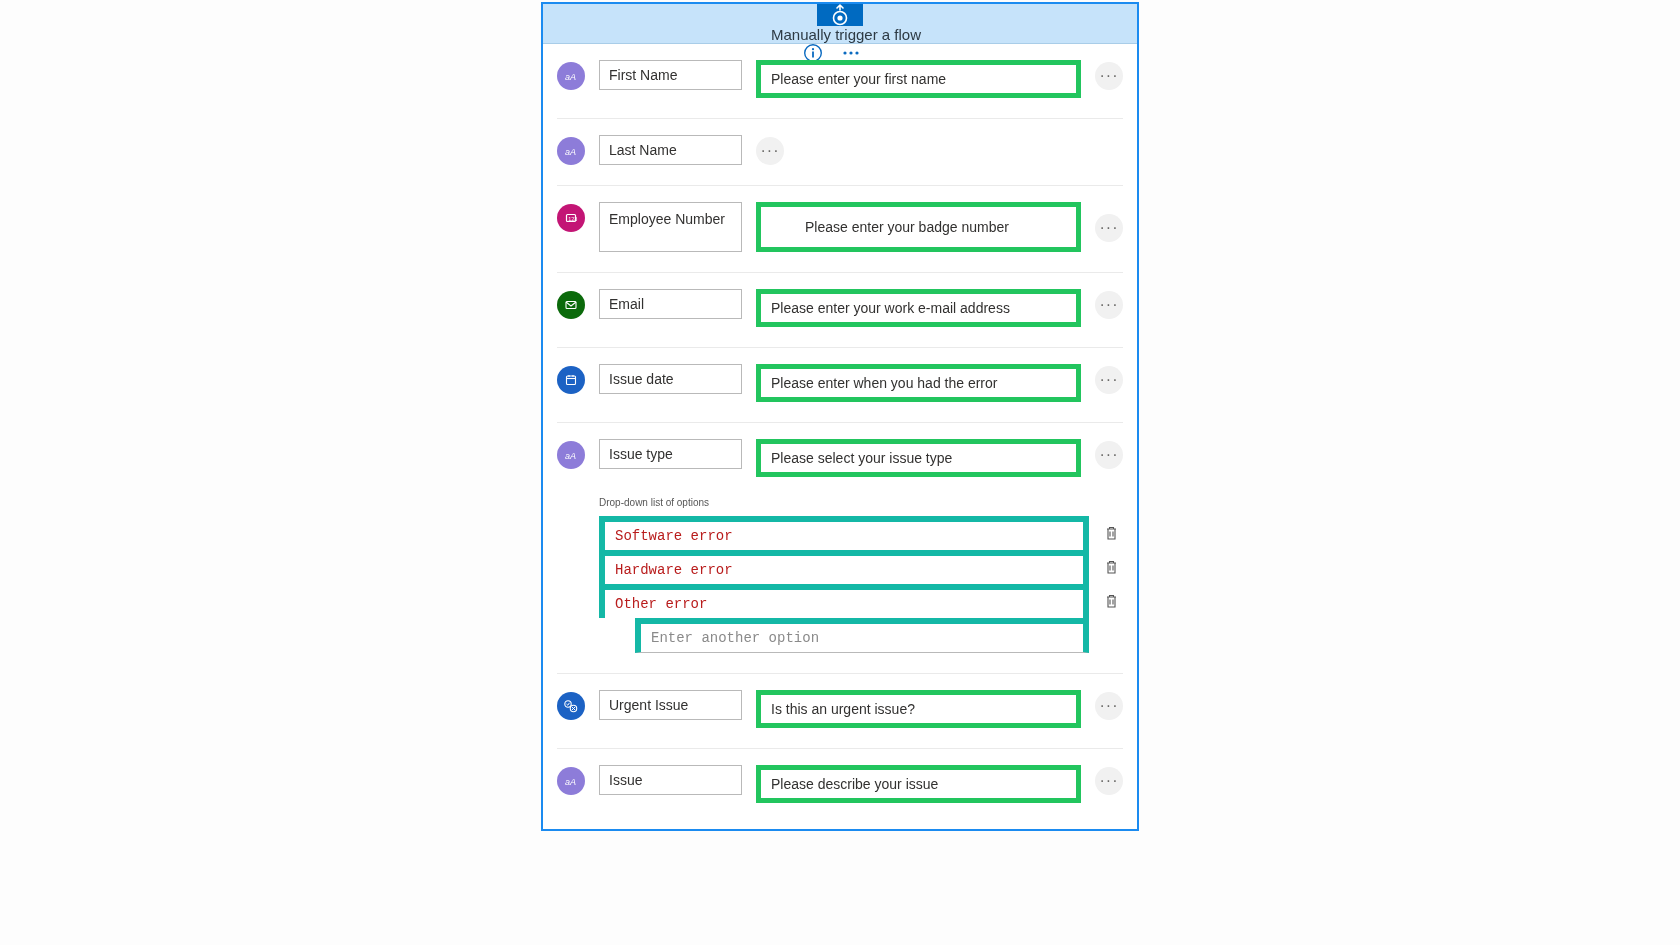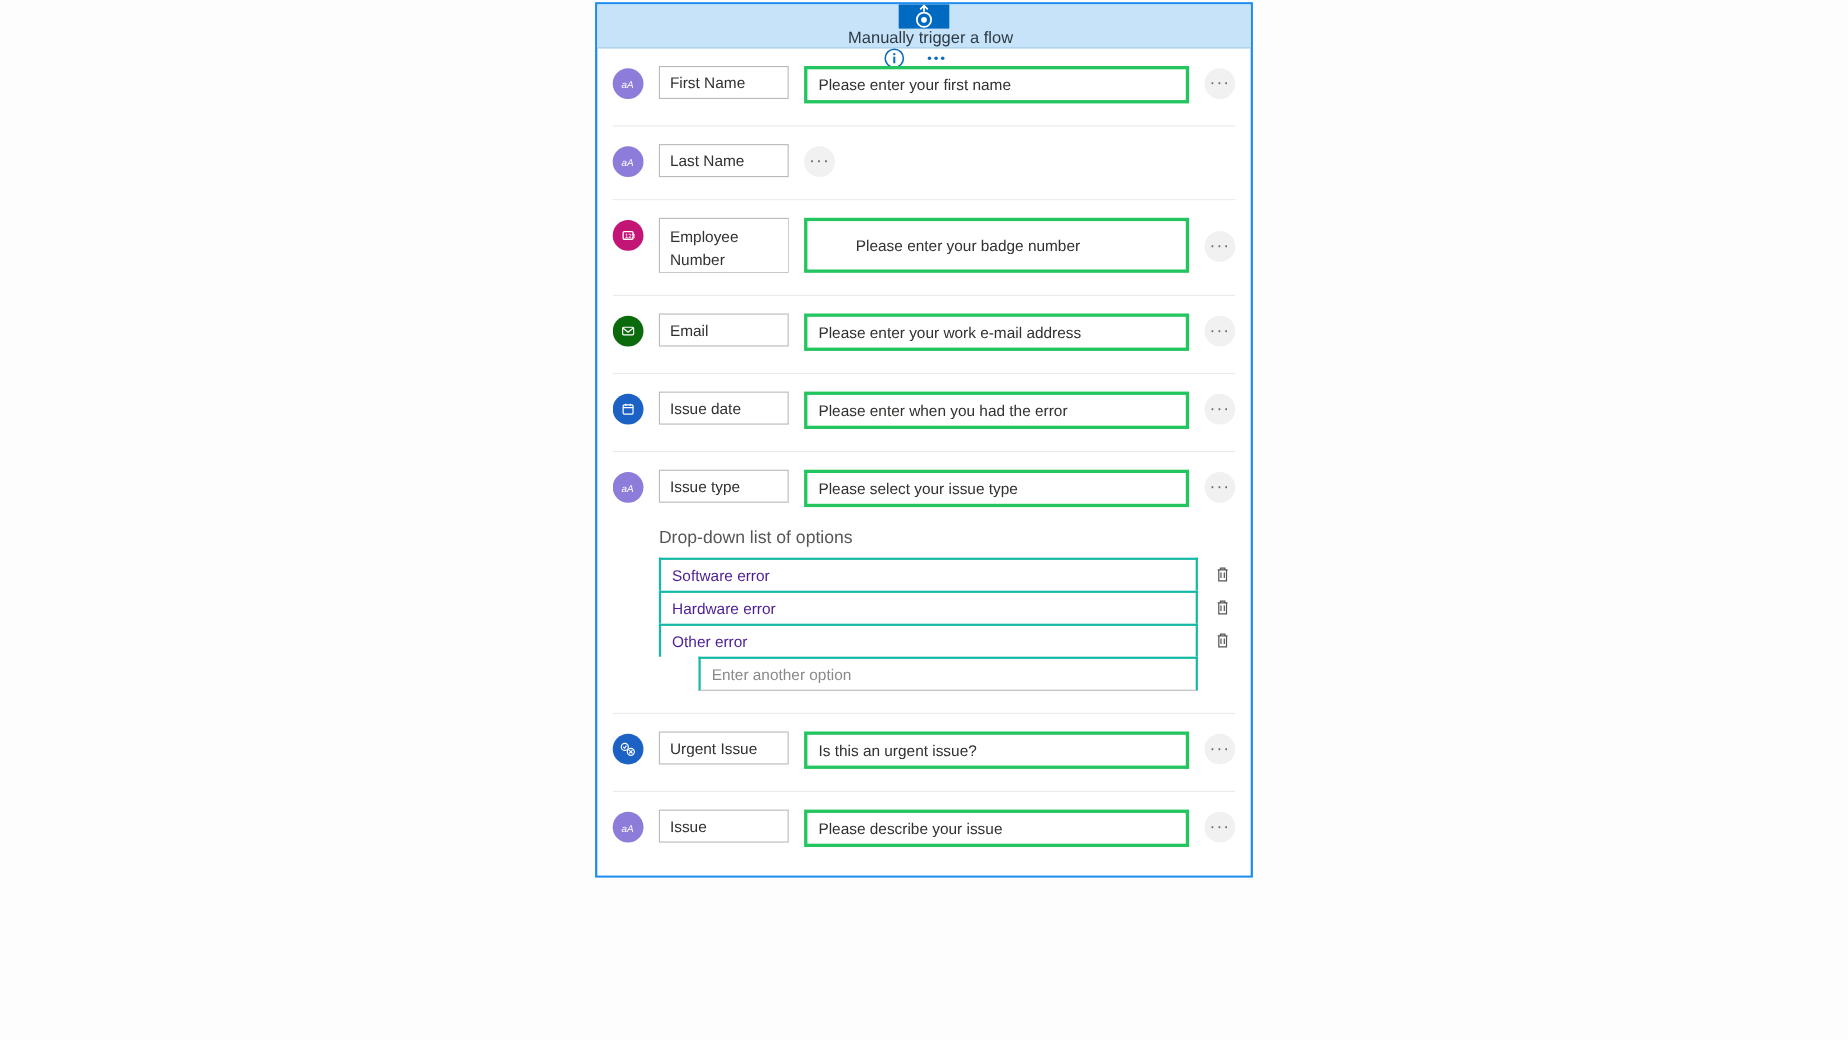--- a/index.html
+++ b/index.html
@@ -86,35 +86,35 @@
     color: #fff;
     font-size: 11px;
   }
   .badge-text { background: #8d7cd9; }
   .badge-number { background: #c31575; }
   .badge-email { background: #0b6a0b; }
   .badge-date { background: #1c62c4; }
   .badge-yesno { background: #1c62c4; }
 
   .label-input {
-    width: 118px;
+    width: 143px;
     border: 1px solid #b9b9b9;
     padding: 6px 9px;
     font-size: 14px;
     font-family: inherit;
     background: #fff;
     color: #323130;
     flex-shrink: 0;
   }
   .label-input.tall {
     height: 50px;
   }
   .desc-input {
     flex: 1;
-    border: 3px solid #22c55e;
+    border: 5px solid #22c55e;
     padding: 6px 10px;
     font-size: 14px;
     font-family: inherit;
     background: #fff;
     color: #323130;
   }
   .desc-input.tall {
     height: 50px;
     padding-left: 44px;
   }
@@ -136,37 +136,37 @@
   .row-actions.offset {
     align-self: center;
   }
 
   .dropdown-section {
     padding-left: 42px;
     padding-right: 2px;
     margin-top: 20px;
   }
   .dropdown-title {
-    font-size: 16px;
+    font-size: 10px;
     color: #565656;
     margin-bottom: 8px;
   }
   .option-row {
     display: flex;
     align-items: center;
     gap: 12px;
   }
   .option-input {
     flex: 1;
-    border: 2px solid #14b8a6;
+    border: 6px solid #14b8a6;
     padding: 6px 10px;
     font-size: 14px;
-    font-family: Liberation Sans, sans-serif;
+    font-family: Liberation Mono, monospace;
     background: #fff;
-    color: #4c1d95;
+    color: #b91c1c;
   }
   .option-input::placeholder {
     color: #8a8a8a;
   }
   .options-stack {
     border: none;
   }
   .options-stack .option-input {
     border-bottom: none;
   }

